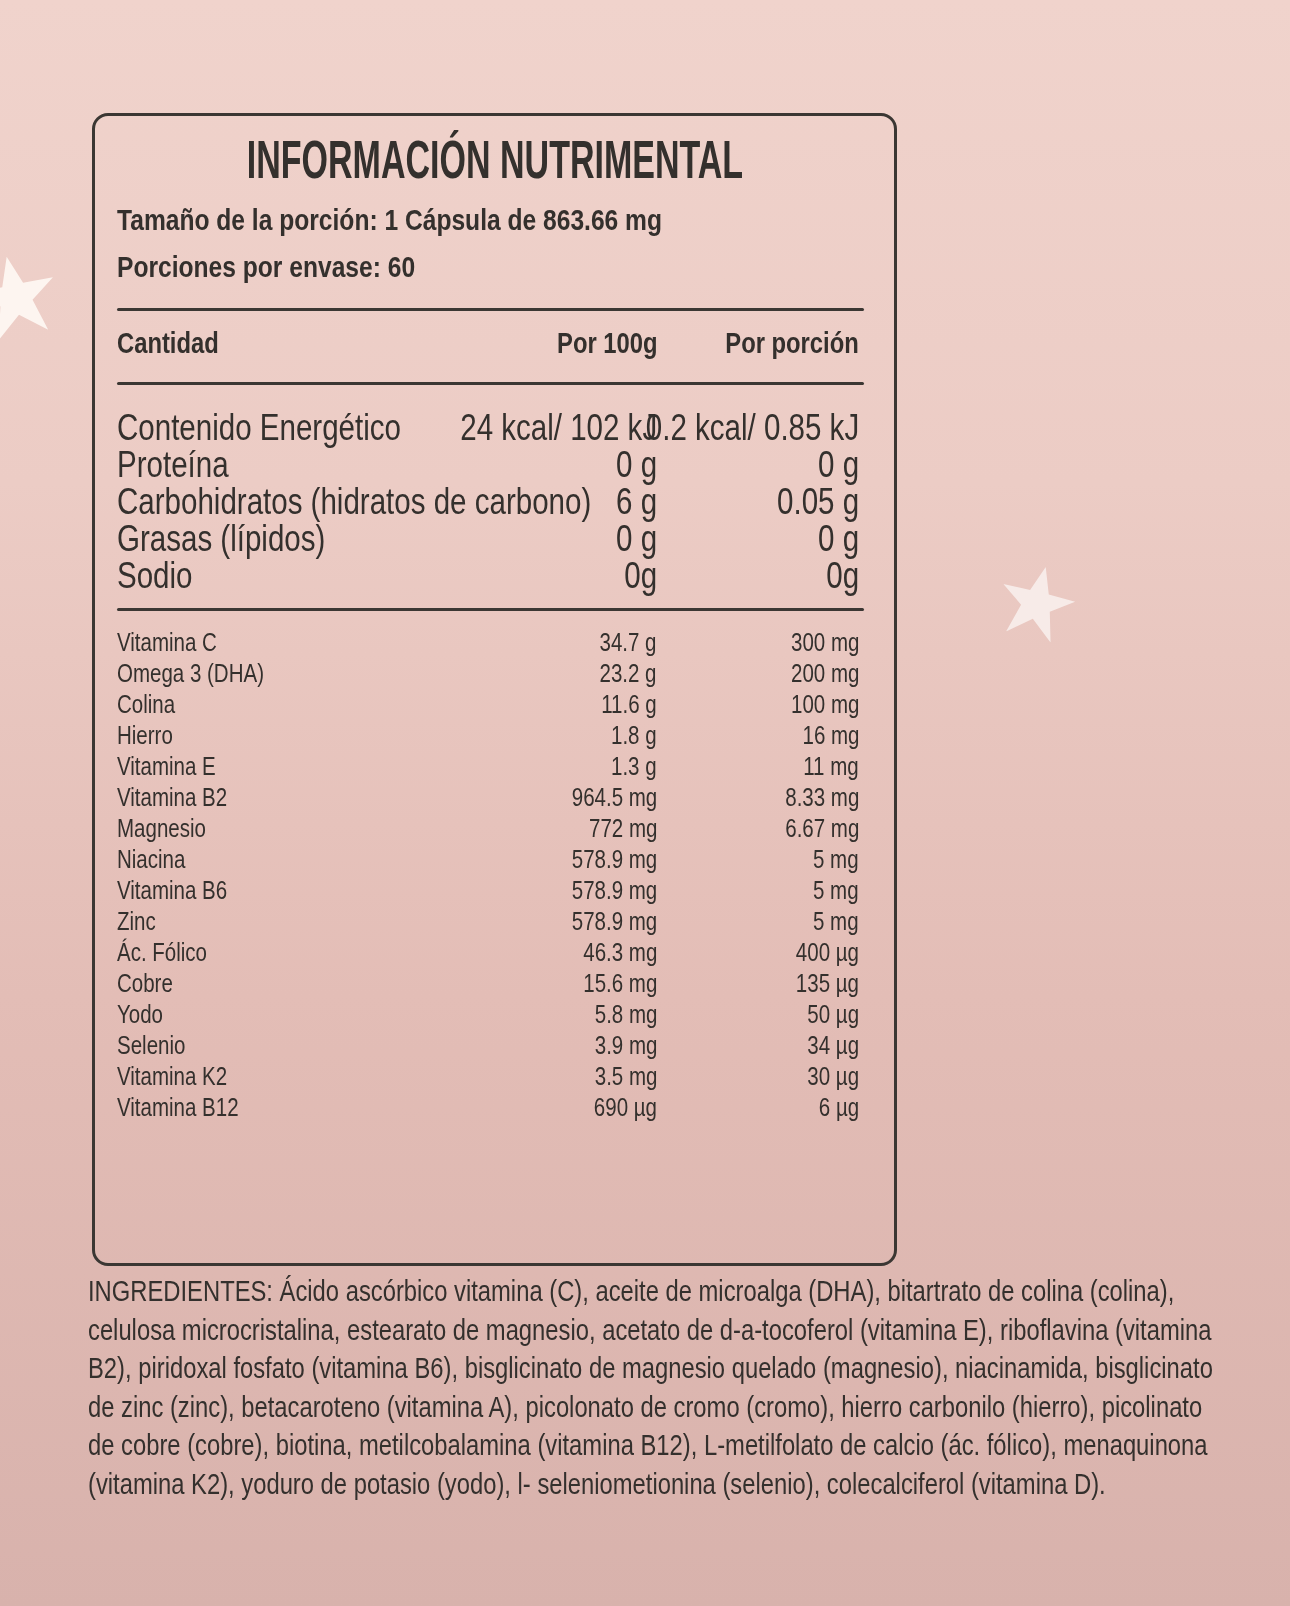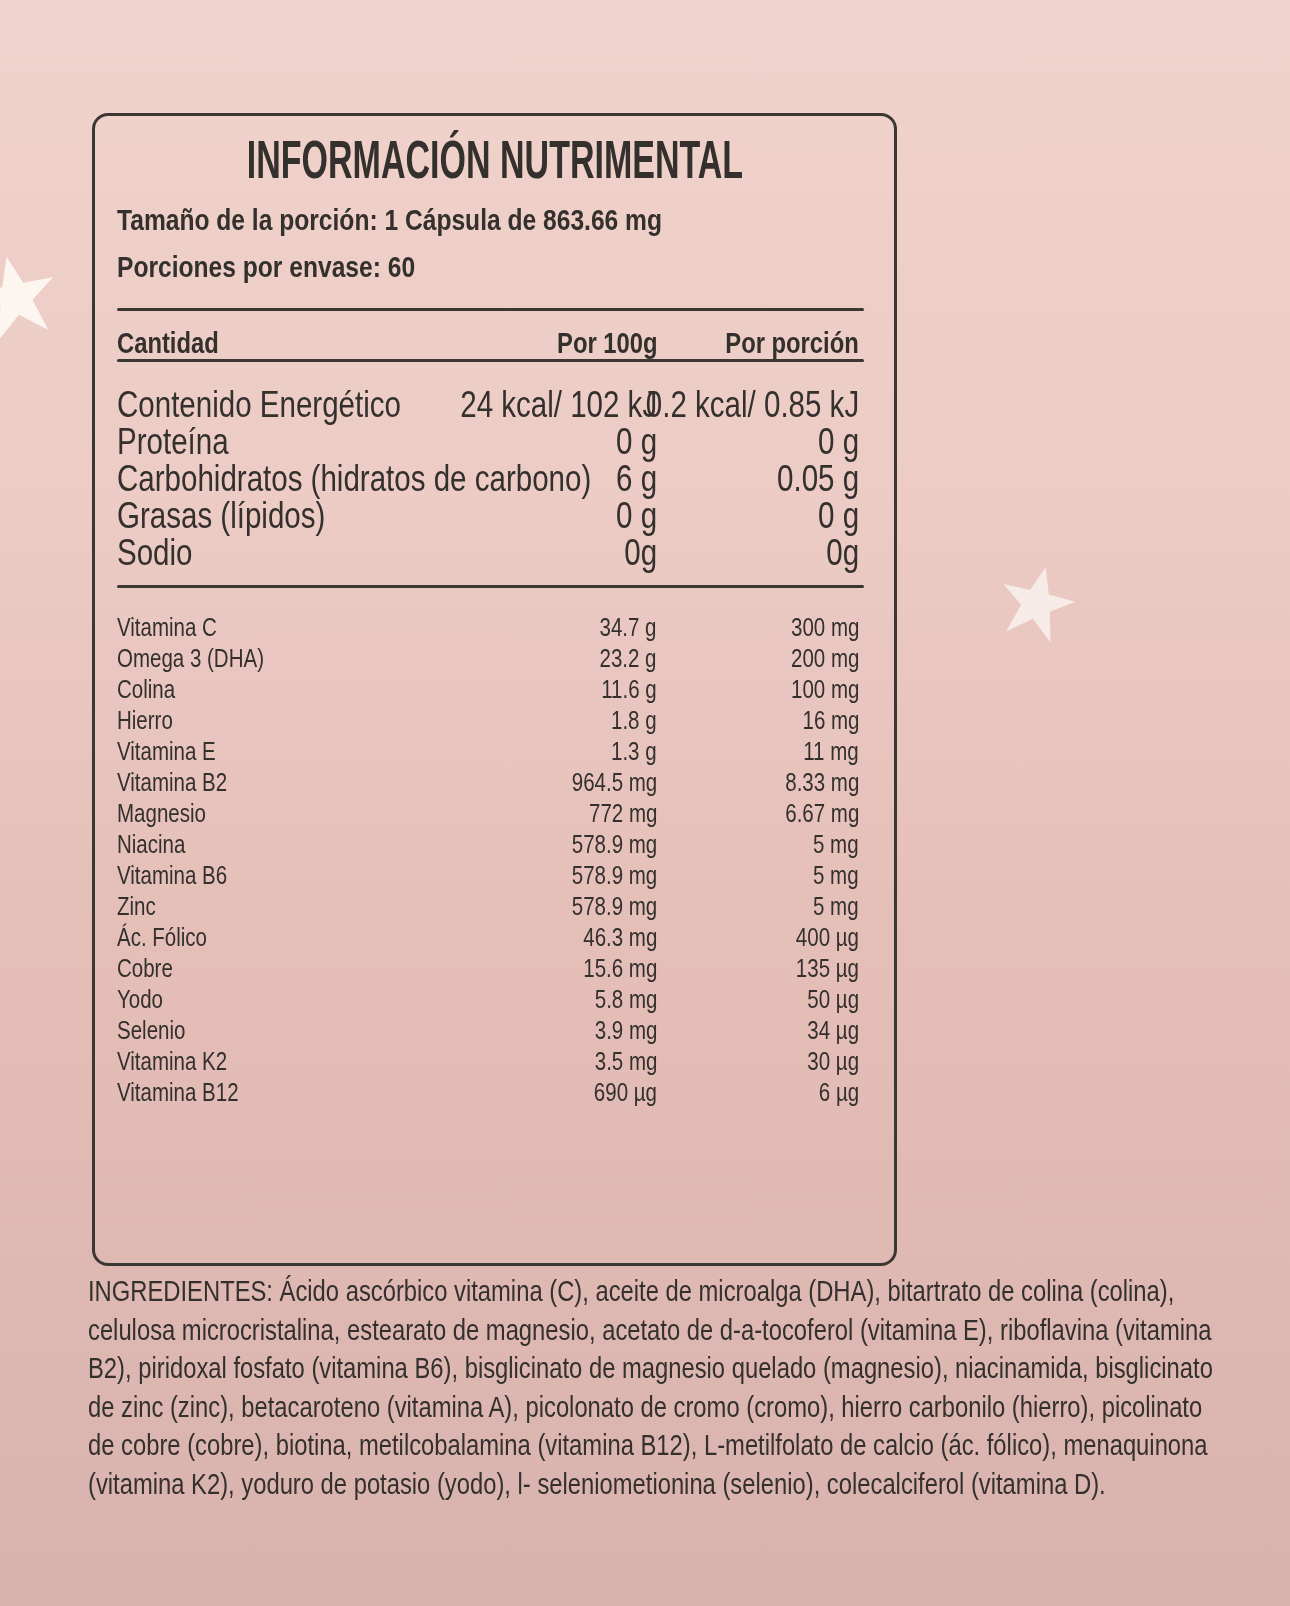--- a/index.html
+++ b/index.html
@@ -37,27 +37,27 @@
   .serving > div { line-height: 47px; }
 
   .hr { height: 3px; background: #3b3733; margin: 0 30px 0 22px; border-radius: 2px; }
   .hr-1 { margin-top: 18px; }
   .hr-3 { margin-top: 14px; }
 
   .row { position: relative; padding-left: 22px; }
   .row .v1 { position: absolute; right: 237px; top: 0; }
   .row .v2 { position: absolute; right: 35px;  top: 0; }
 
-  .head-row { height: 48px; font-weight: bold; font-size: 29px; }
+  .head-row { height: 71px; font-weight: bold; font-size: 29px; }
   .head-row .lbl { line-height: 65px; }
   .head-row .v1, .head-row .v2 { line-height: 65px; }
 
   .rows.macro { padding-top: 24px; font-size: 36px; }
   .rows.macro .row { height: 37px; line-height: 37px; }
-  .rows.micro { padding-top: 24px; font-size: 25px; }
+  .rows.micro { padding-top: 16px; font-size: 25px; }
   .rows.micro .row { height: 31px; line-height: 31px; }
 
   .ingredients {
     position: absolute; left: 88px; top: 1272px;
     width: 1372px;
     transform: scaleX(0.82); transform-origin: 0 0;
     font-size: 29px; line-height: 38.5px;
     margin: 0;
   }
 </style>

